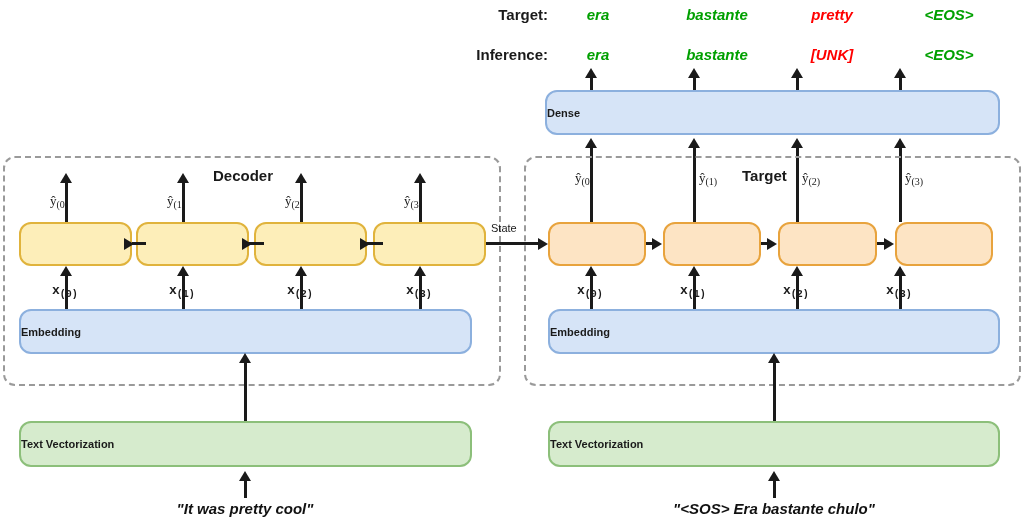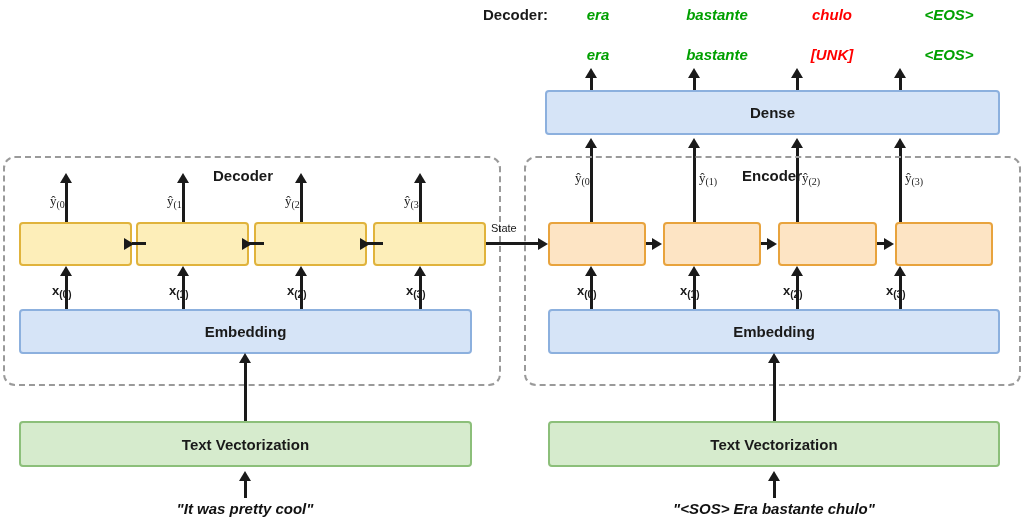--- a/index.html
+++ b/index.html
@@ -31,25 +31,25 @@
     font-size: 15px;
     font-weight: bold;
     color: #1a1a1a;
     white-space: nowrap;
   }
 
   
   .node {
     position: absolute;
     box-sizing: border-box;
-    border-radius: 4px;
+    border-radius: 12px;
     display: flex;
     align-items: center;
-    justify-content: center;
-    font-size: 15px;
+    justify-content: flex-start;
+    font-size: 11px;
     font-weight: bold;
     color: #1a1a1a;
     white-space: nowrap;
   }
   .node.rnn-enc {
     background: #fdeeb9;
     border: 2px solid #e0b33c;
   }
   .node.rnn-dec {
     background: #fde4c4;
@@ -95,21 +95,21 @@
     position: absolute;
     font-size: 13px;
     color: #1a1a1a;
     white-space: nowrap;
     font-family: "Liberation Serif", serif;
   }
   .sym .sub {
     font-size: 10px;
     vertical-align: -0.28em;
   }
-  .sym.bold-x { font-family: Liberation Sans, sans-serif; font-weight: bold; font-size: 13px; }
+  .sym.bold-x { font-family: Liberation Mono, monospace; font-weight: bold; font-size: 13px; }
   .sym.bold-x .sub { font-weight: bold; font-size: 10px; }
 
   .state-label {
     position: absolute;
     font-size: 11px;
     font-weight: normal;
     color: #1a1a1a;
     white-space: nowrap;
   }
 
@@ -138,27 +138,28 @@
     color: #111111;
     white-space: nowrap;
     transform: translateX(-50%);
   }
 </style>
 </head>
 <body>
 
 <div id="canvas">
 
-  <div class="row-label" style="left:428px; top:6px; width:120px;">Decoder:</div>
+  <div class="row-label" style="left:428px; top:6px; width:120px;">Target:</div>
 
   <div class="token" style="left:598px; top:6px; color:#00a000;">era</div>
   <div class="token" style="left:717px; top:6px; color:#00a000;">bastante</div>
-  <div class="token" style="left:832px; top:6px; color:#ff0000;">chulo</div>
+  <div class="token" style="left:832px; top:6px; color:#ff0000;">pretty</div>
   <div class="token" style="left:949px; top:6px; color:#00a000;">&lt;EOS&gt;</div>
 
+  <div class="row-label" style="left:408px; top:46px; width:140px;">Inference:</div>
 
   <div class="token" style="left:598px; top:46px; color:#00a000;">era</div>
   <div class="token" style="left:717px; top:46px; color:#00a000;">bastante</div>
   <div class="token" style="left:832px; top:46px; color:#ff0000;">[UNK]</div>
   <div class="token" style="left:949px; top:46px; color:#00a000;">&lt;EOS&gt;</div>
 
   <div class="vline" style="left:590px; top:76px; height:22px;"></div>
   <div class="arrow-up" style="left:585px; top:68px;"></div>
   <div class="vline" style="left:693px; top:76px; height:22px;"></div>
   <div class="arrow-up" style="left:688px; top:68px;"></div>
@@ -257,21 +258,21 @@
 
   <div class="node vectorization" style="left:19px; top:421px; width:453px; height:46px;">
     <span>Text Vectorization</span>
   </div>
 
   <div class="vline" style="left:244px; top:480px; height:18px;"></div>
   <div class="arrow-up" style="left:239px; top:471px;"></div>
   <div class="quote" style="left:245px; top:500px;">"It was pretty cool"</div>
 
   <div class="group-box" style="left:524px; top:156px; width:497px; height:230px;"></div>
-  <div class="group-label" style="left:742px; top:167px;">Encoder</div>
+  <div class="group-label" style="left:742px; top:167px;">Target</div>
 
   <div class="vline" style="left:590px; top:178px; height:44px;"></div>
   <div class="sym" style="left:575px; top:170px;">
     <span>ŷ</span><span class="sub">(0)</span>
   </div>
 
   <div class="vline" style="left:693px; top:178px; height:44px;"></div>
   <div class="sym" style="left:699px; top:170px;">
     <span>ŷ</span><span class="sub">(1)</span>
   </div>

